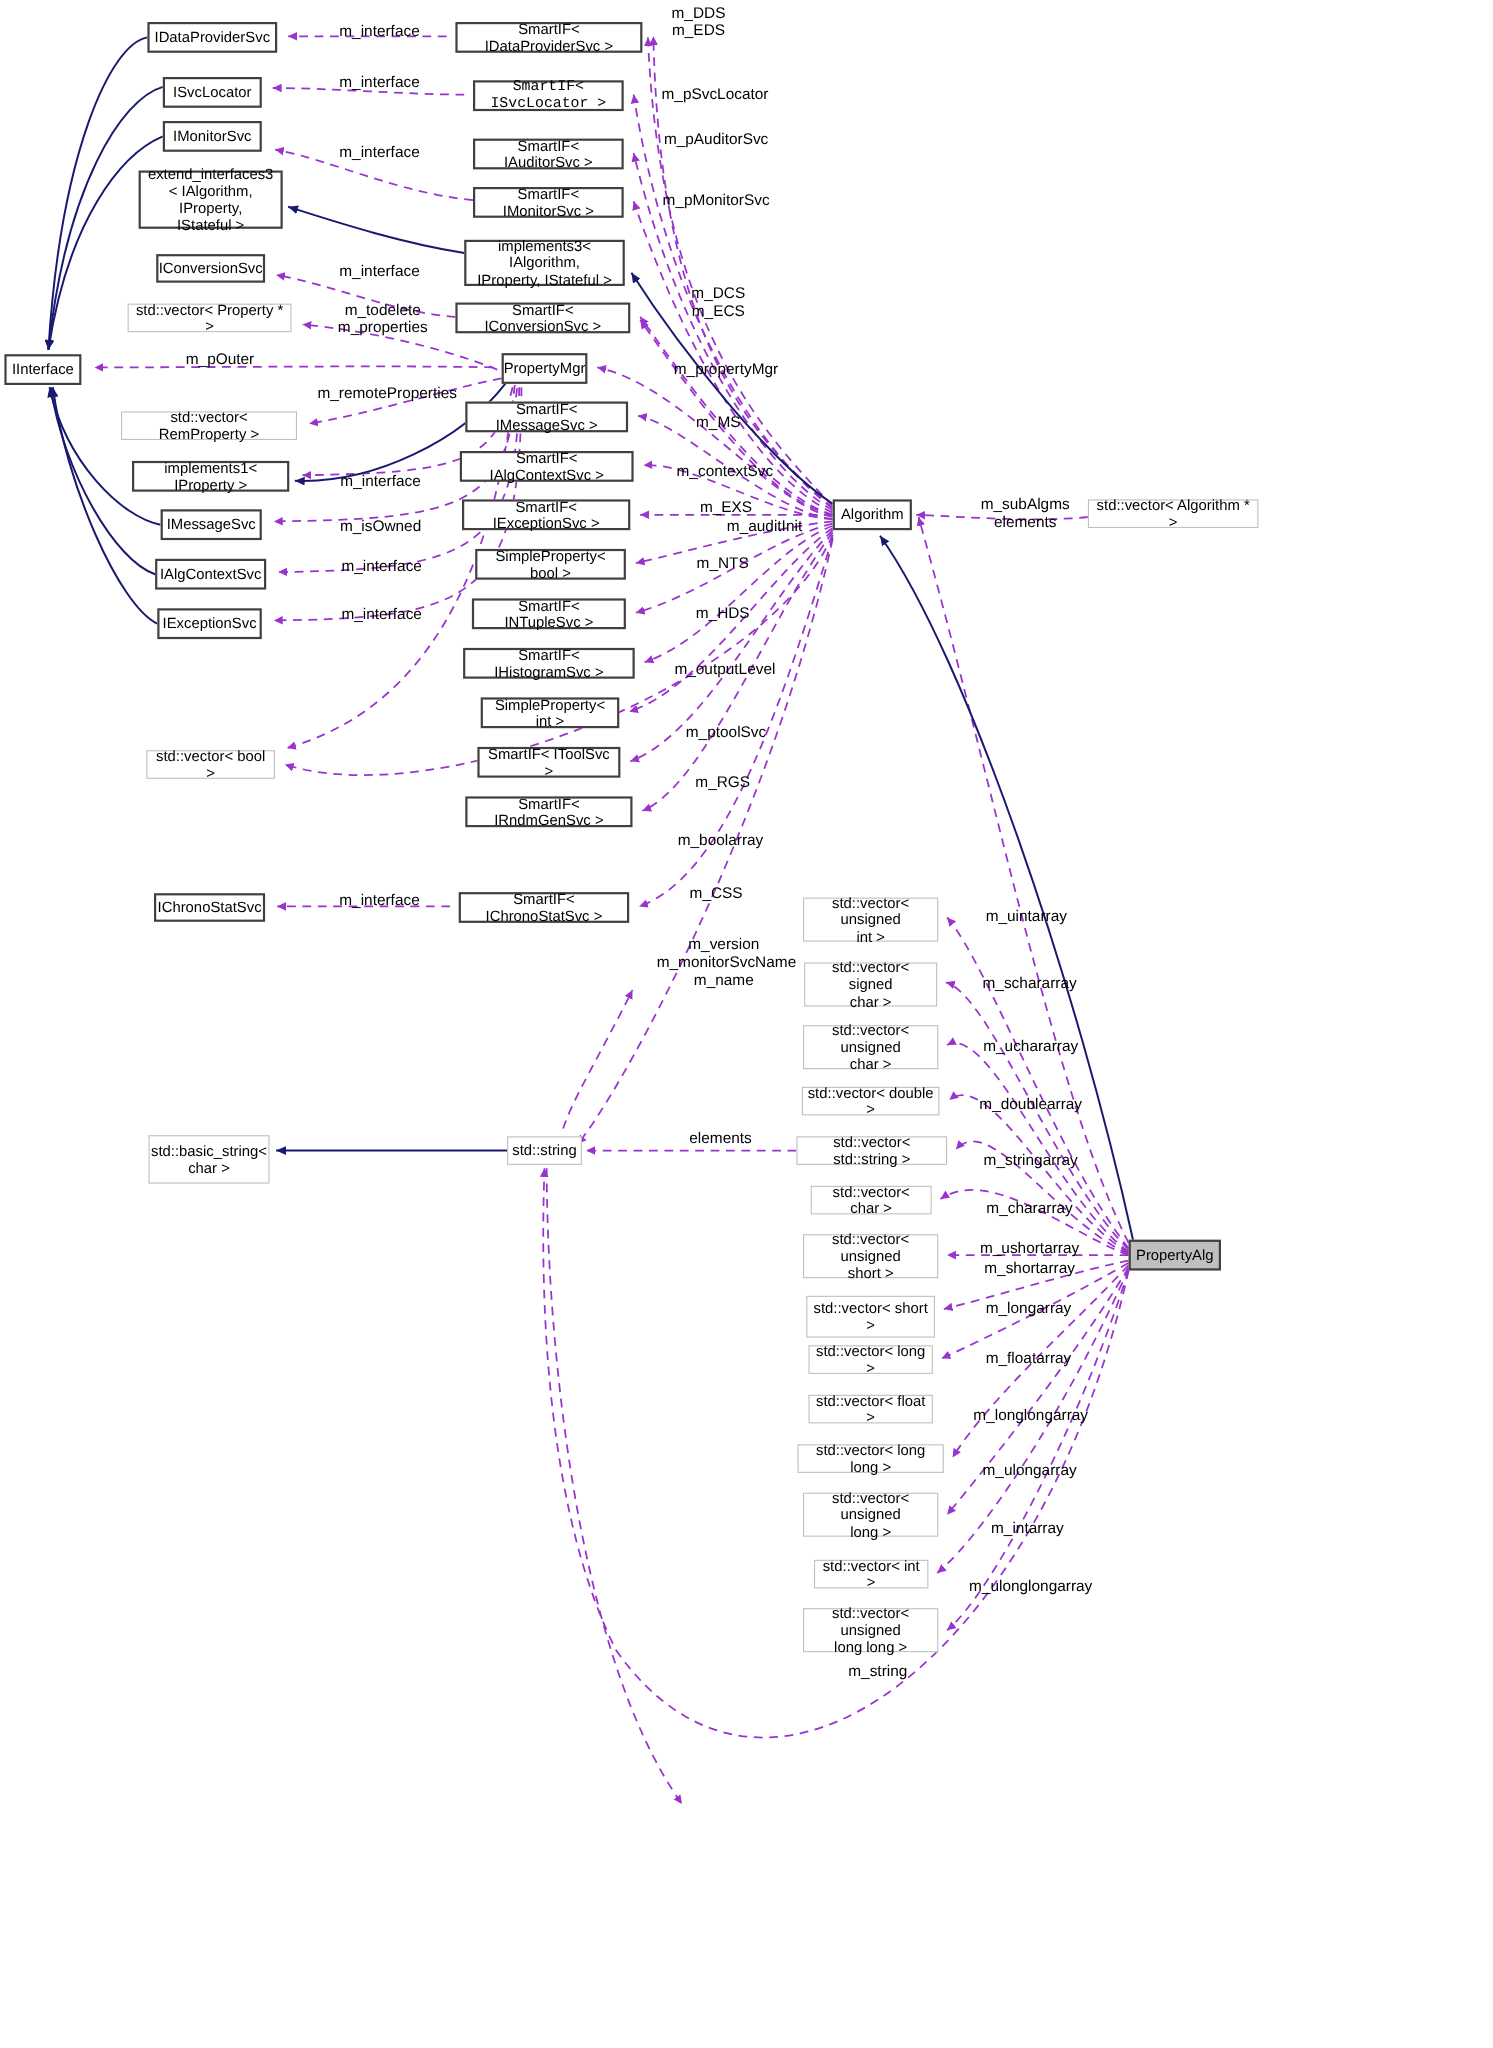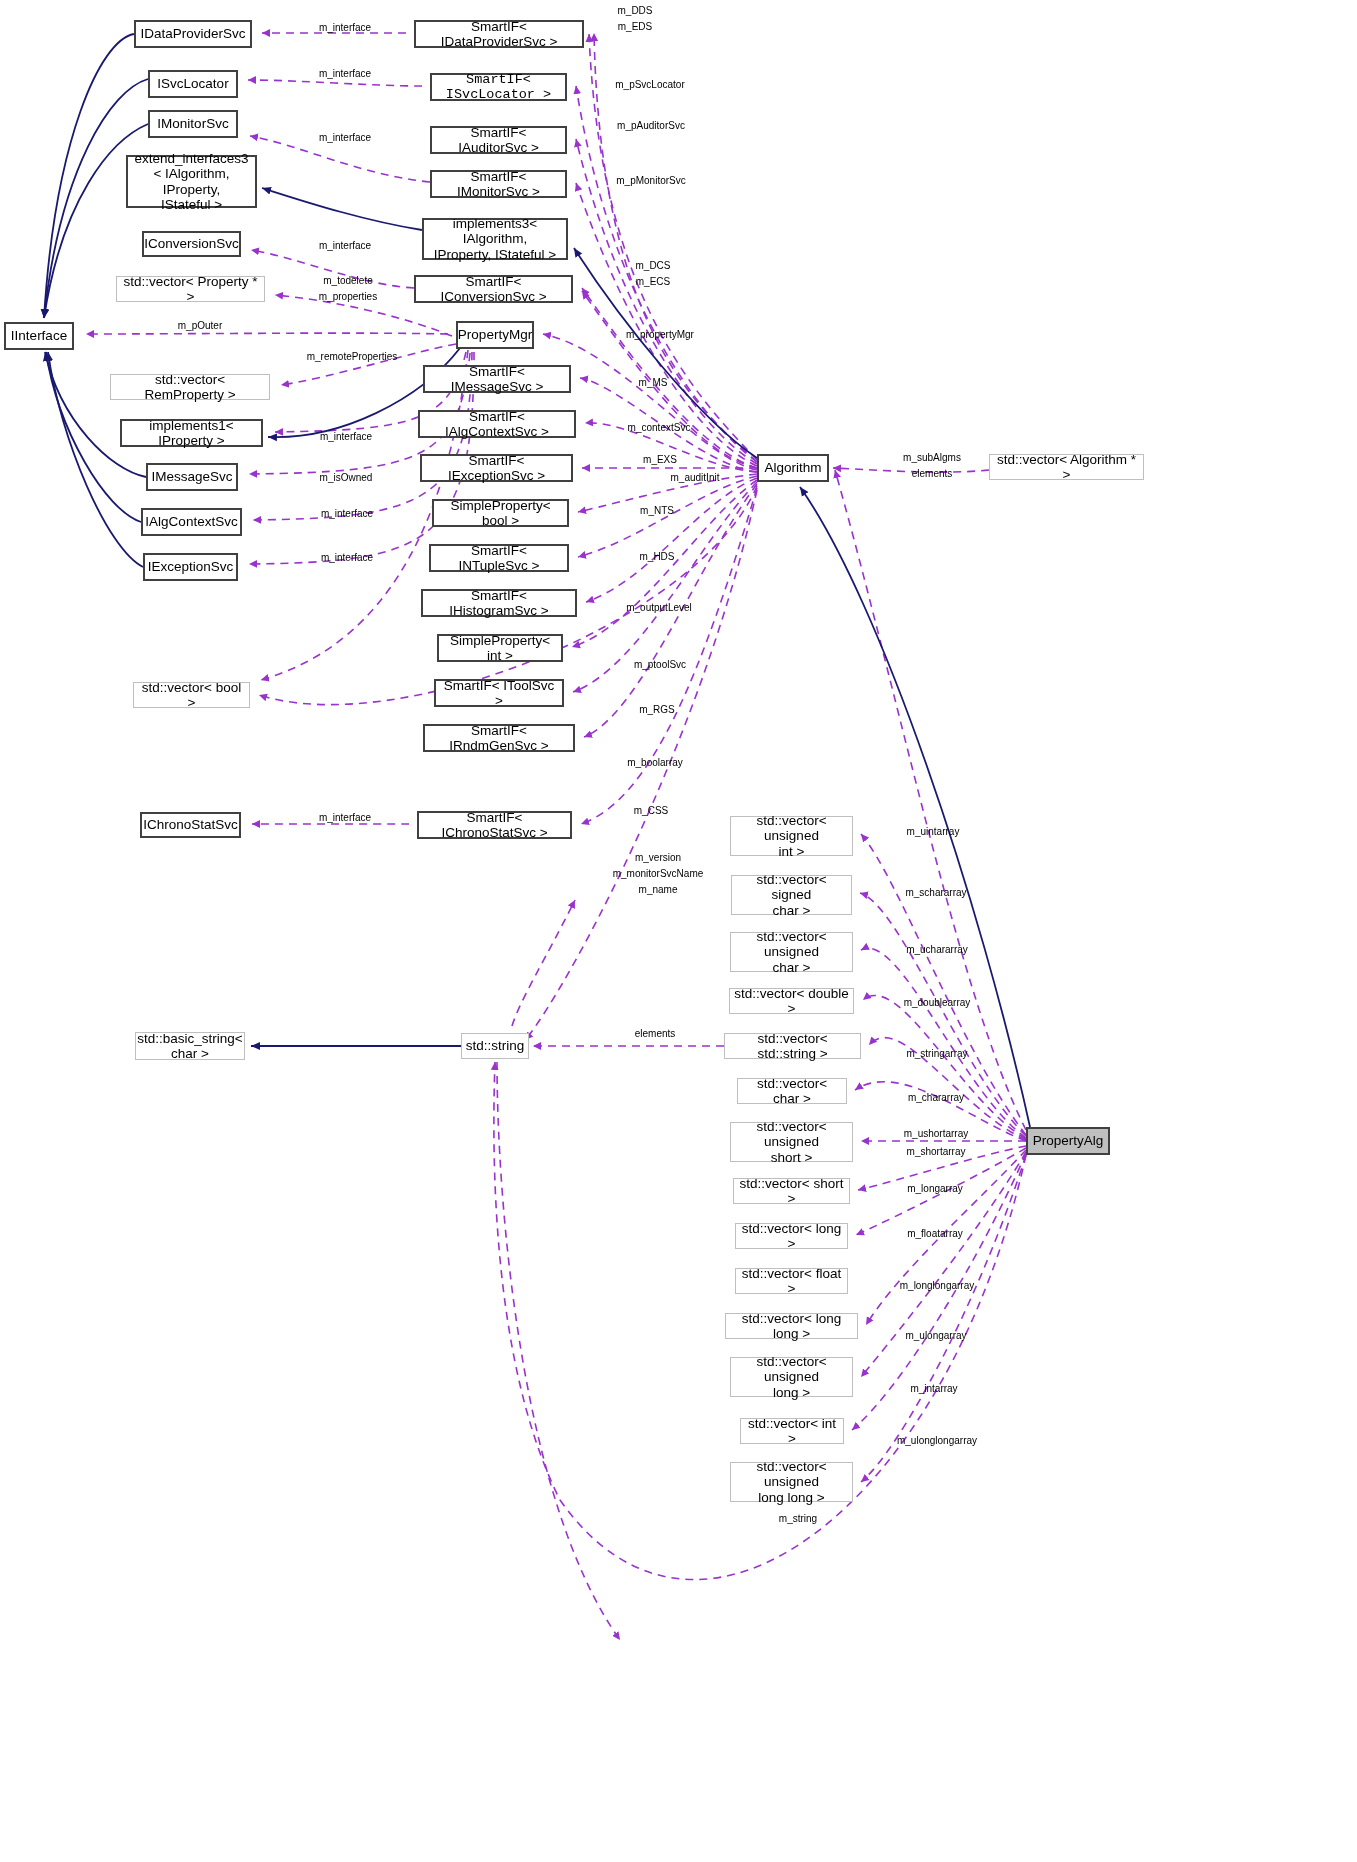--- a/index.html
+++ b/index.html
@@ -26,21 +26,21 @@
   .node.cls{border:2px solid #404040;}
   
   .node.red{border:2px solid #404040;}
   
   .node.lite{border:1px solid #bfbfbf;}
   
   .node.current{background:#bfbfbf;border:2px solid #404040;}
 
   .elabel{
     position:absolute;
-    font-size:10px;
+    font-size:14px;
     line-height:16px;
     color:#000;
     white-space:pre-line;
     text-align:center;
     z-index:4;
     background:transparent;
   }
 </style>
 </head>
 <body>
@@ -177,28 +177,28 @@
       <div class="node red" style="left: 423px; top: 724px; width: 152px; height: 28px;">SmartIF&lt; IRndmGenSvc &gt;</div>
       <div class="node red" style="left: 140px; top: 812px; width: 101px; height: 26px;">IChronoStatSvc</div>
       <div class="node cls" style="left: 417px; top: 811px; width: 155px; height: 28px;">SmartIF&lt; IChronoStatSvc &gt;</div>
       <div class="node lite" style="left: 730px; top: 816px; width: 123px; height: 40px;">std::vector&lt; unsigned
  int &gt;</div>
       <div class="node lite" style="left: 731px; top: 875px; width: 121px; height: 40px;">std::vector&lt; signed
  char &gt;</div>
       <div class="node lite" style="left: 730px; top: 932px; width: 123px; height: 40px;">std::vector&lt; unsigned
  char &gt;</div>
       <div class="node lite" style="left: 729px; top: 988px; width: 125px; height: 26px;">std::vector&lt; double &gt;</div>
-      <div class="node lite" style="left: 135px; top: 1032px; width: 110px; height: 28px;">std::basic_string&lt;
+      <div class="node lite" style="left: 135px; top: 1032px; width: 110px; height: 44px;">std::basic_string&lt;
  char &gt;</div>
       <div class="node lite" style="left: 461px; top: 1033px; width: 68px; height: 26px;">std::string</div>
       <div class="node lite" style="left: 724px; top: 1033px; width: 137px; height: 26px;">std::vector&lt; std::string &gt;</div>
       <div class="node lite" style="left: 737px; top: 1078px; width: 110px; height: 26px;">std::vector&lt; char &gt;</div>
       <div class="node lite" style="left: 730px; top: 1122px; width: 123px; height: 40px;">std::vector&lt; unsigned
  short &gt;</div>
-      <div class="node lite" style="left: 733px; top: 1178px; width: 117px; height: 26px;">std::vector&lt; short &gt;</div>
+      <div class="node lite" style="left: 733px; top: 1178px; width: 117px; height: 38px;">std::vector&lt; short &gt;</div>
       <div class="node lite" style="left: 735px; top: 1223px; width: 113px; height: 26px;">std::vector&lt; long &gt;</div>
       <div class="node lite" style="left: 735px; top: 1268px; width: 113px; height: 26px;">std::vector&lt; float &gt;</div>
       <div class="node lite" style="left: 725px; top: 1313px; width: 133px; height: 26px;">std::vector&lt; long long &gt;</div>
       <div class="node lite" style="left: 730px; top: 1357px; width: 123px; height: 40px;">std::vector&lt; unsigned
  long &gt;</div>
       <div class="node lite" style="left: 740px; top: 1418px; width: 104px; height: 26px;">std::vector&lt; int &gt;</div>
       <div class="node lite" style="left: 730px; top: 1462px; width: 123px; height: 40px;">std::vector&lt; unsigned
  long long &gt;</div>
       <div class="node current" style="left: 1026px; top: 1127px; width: 84px; height: 28px;">PropertyAlg</div>
     </div>

